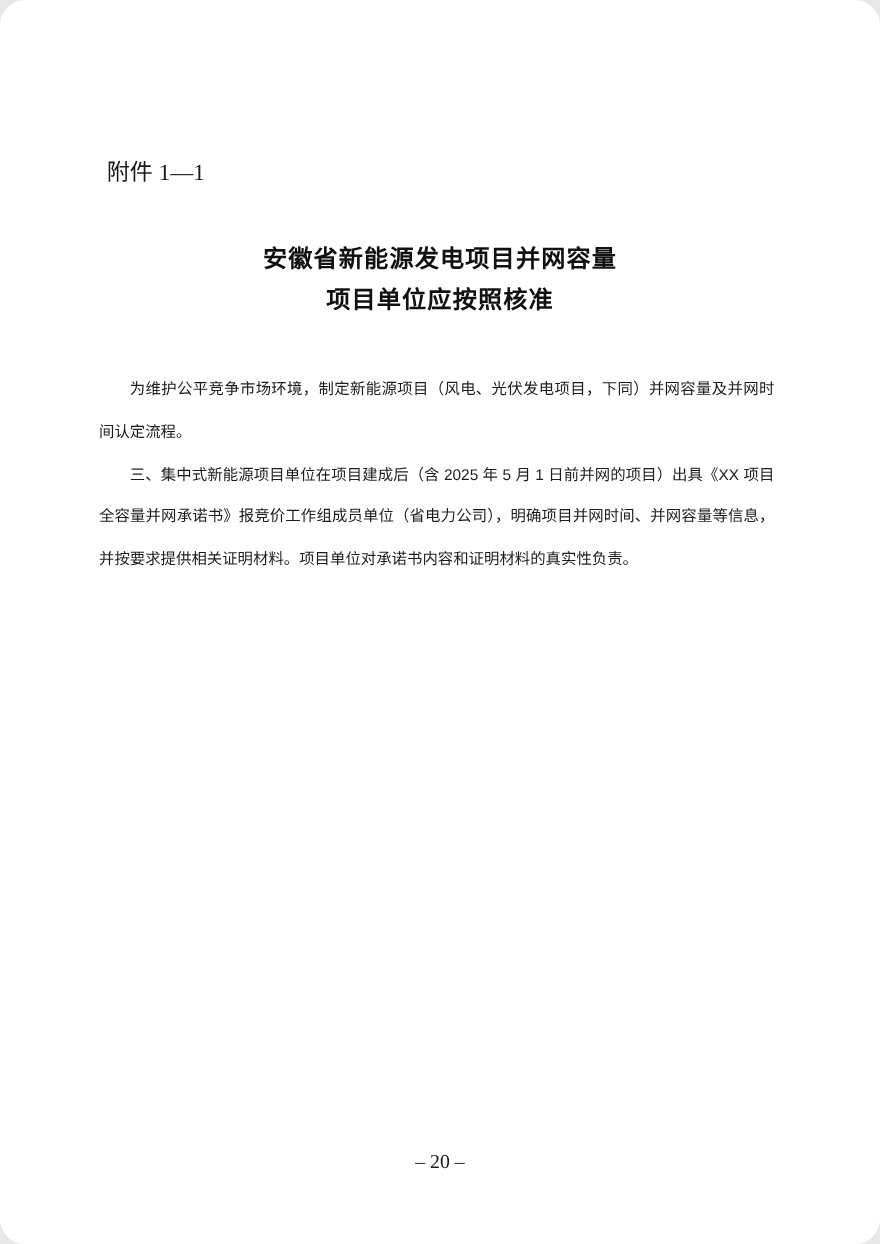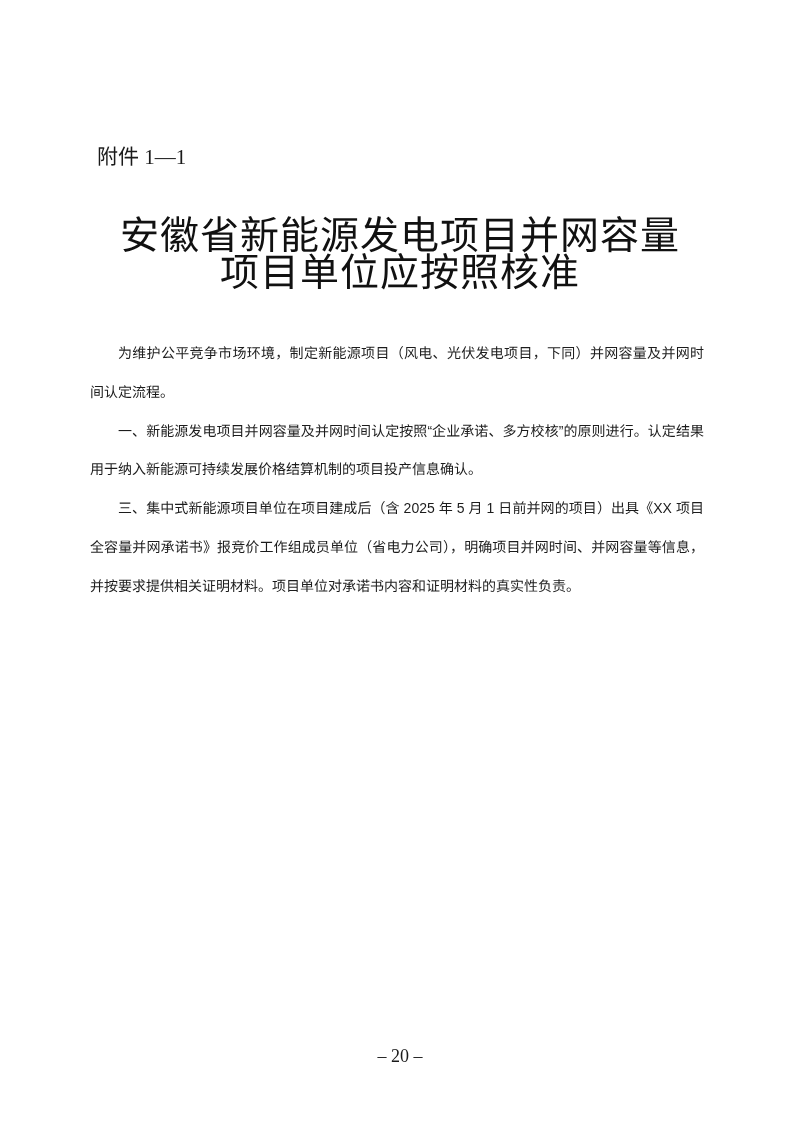--- a/index.html
+++ b/index.html
@@ -10,41 +10,42 @@
 
   .page {
     position: relative;
     width: 800px;
     height: 1131px;
     margin: 0 auto;
     background: #ffffff;
     color: #1a1a1a;
     overflow: hidden;
     font-family: "Liberation Sans", "DejaVu Sans", sans-serif;
+    border-radius: 23px;
   }
 
   .attachment-label {
     position: absolute;
     left: 97px;
     top: 143px;
     font-size: 21px;
     line-height: 28px;
     font-family: "Liberation Serif", "DejaVu Serif", serif;
     color: #1a1a1a;
     white-space: nowrap;
   }
 
   .doc-title {
     position: absolute;
     left: 90px;
     width: 620px;
     top: 217px;
     text-align: center;
-    font-weight: 400;
-    font-size: 39px;
+    font-weight: 700;
+    font-size: 22px;
     line-height: 37px;
     color: #111111;
     letter-spacing: 1px;
   }
 
   .doc-body {
     position: absolute;
     left: 90px;
     width: 614px;
     top: 334px;
@@ -78,19 +79,18 @@
 
   <div class="attachment-label">附件 1—1</div>
 
   <div class="doc-title">
     <div>安徽省新能源发电项目并网容量</div>
     <div>项目单位应按照核准</div>
   </div>
 
   <div class="doc-body">
     <p>为维护公平竞争市场环境，制定新能源项目（风电、光伏发电项目，下同）并网容量及并网时间认定流程。</p>
-    <p>一、新能源发电项目并网容量及并网时间认定按照“企业承诺、多方校核”的原则进行。认定结果用于纳入新能源可持续发展价格结算机制的项目投产信息确认。</p>
     <p>三、集中式新能源项目单位在项目建成后（含 2025 年 5 月 1 日前并网的项目）出具《XX 项目全容量并网承诺书》报竞价工作组成员单位（省电力公司），明确项目并网时间、并网容量等信息，并按要求提供相关证明材料。项目单位对承诺书内容和证明材料的真实性负责。</p>
   </div>
 
   <div class="page-footer">– 20 –</div>
 
 </div>
 
 </body></html>

